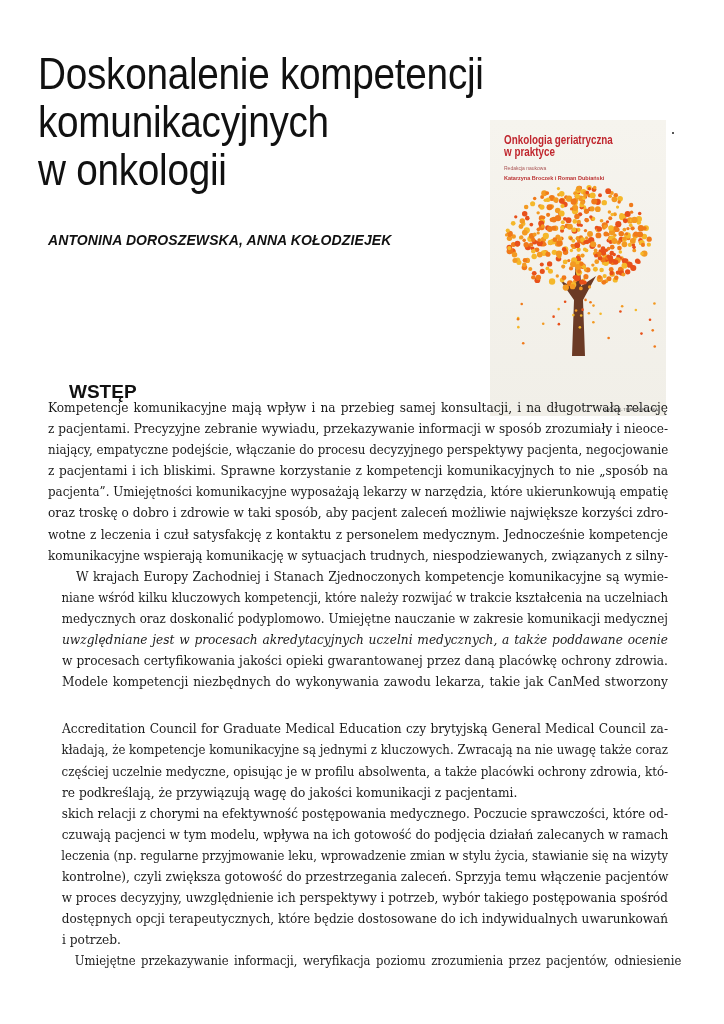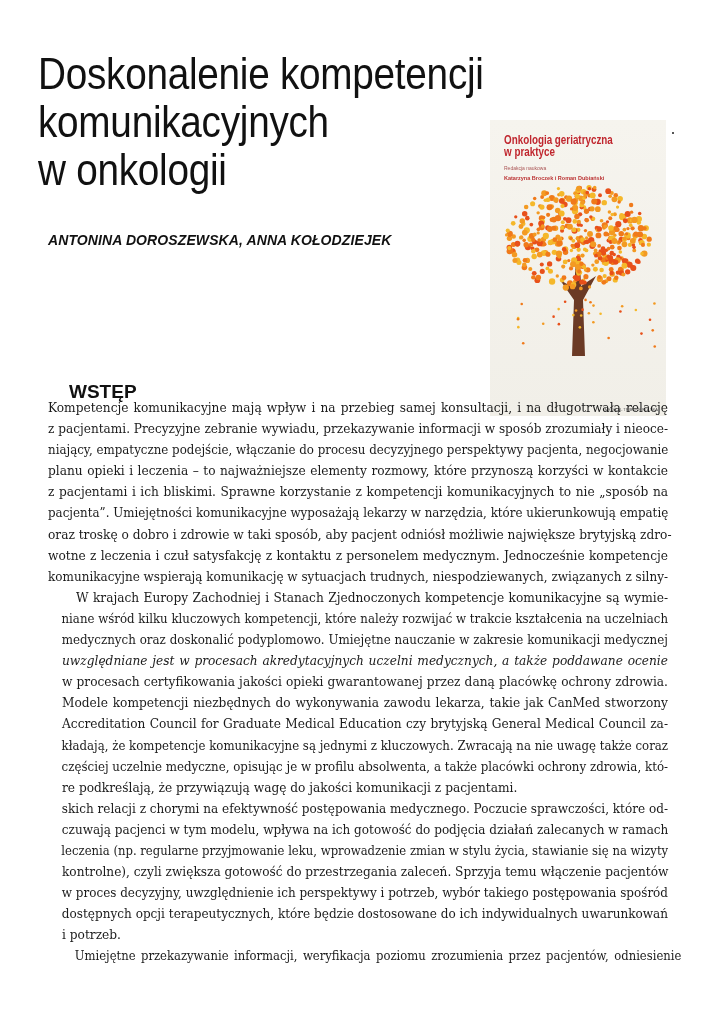--- a/index.html
+++ b/index.html
@@ -498,35 +498,34 @@
 </div>
 <div class="dot"></div>
 
 <div class="section">WSTĘP</div>
 
 <div class="body">
   <p id="p0">
       <span class="line" style="display: block;">Kompetencje komunikacyjne mają wpływ i na przebieg samej konsultacji, i na długotrwałą relację</span>
       <span class="line" style="display: block; transform: scaleX(0.99359); width: 624px;">z pacjentami. Precyzyjne zebranie wywiadu, przekazywanie informacji w sposób zrozumiały i nieoce-</span>
       <span class="line" style="display: block; transform: scaleX(0.971787); width: 638px;">niający, empatyczne podejście, włączanie do procesu decyzyjnego perspektywy pacjenta, negocjowanie</span>
-      <span class="line" style="display: block;">planu opieki i leczenia – to najważniejsze elementy rozmowy, które przynoszą korzyści w kontakcie</span>
       <span class="line" style="display: block;">z pacjentami i ich bliskimi. Sprawne korzystanie z kompetencji komunikacyjnych to nie „sposób na</span>
       <span class="line" style="display: block; transform: scaleX(0.974843); width: 636px;">pacjenta”. Umiejętności komunikacyjne wyposażają lekarzy w narzędzia, które ukierunkowują empatię</span>
-      <span class="line" style="display: block;">oraz troskę o dobro i zdrowie w taki sposób, aby pacjent odniósł możliwie największe brytyjską zdro-</span>
+      <span class="line" style="display: block;">oraz troskę o dobro i zdrowie w taki sposób, aby pacjent zaleceń możliwie największe korzyści zdro-</span>
       <span class="line" style="display: block;">wotne z leczenia i czuł satysfakcję z kontaktu z personelem medycznym. Jednocześnie kompetencje</span>
       <span class="line" style="display: block; transform: scaleX(0.985692); width: 629px;">komunikacyjne wspierają komunikację w sytuacjach trudnych, niespodziewanych, związanych z silny-</span>
     </p>
   <p id="p1" class="indent">
       <span class="line" style="padding-left: 14px; display: block;">W krajach Europy Zachodniej i Stanach Zjednoczonych kompetencje komunikacyjne są wymie-</span>
       <span class="line" style="display: block; transform: scaleX(0.965732); width: 642px;">niane wśród kilku kluczowych kompetencji, które należy rozwijać w trakcie kształcenia na uczelniach</span>
       <span class="line" style="display: block; transform: scaleX(0.974843); width: 636px;">medycznych oraz doskonalić podyplomowo. Umiejętne nauczanie w zakresie komunikacji medycznej</span>
       <span class="line" style="display: block; font-style: italic;">uwzględniane jest w procesach akredytacyjnych uczelni medycznych, a także poddawane ocenie</span>
       <span class="line" style="display: block;">w procesach certyfikowania jakości opieki gwarantowanej przez daną placówkę ochrony zdrowia.</span>
       <span class="line" style="display: block;">Modele kompetencji niezbędnych do wykonywania zawodu lekarza, takie jak CanMed stworzony</span>
-      <span class="line" style="display: block;">Accreditation Council for Graduate Medical Education czy brytyjską General Medical Council za-</span>
+      <span class="line" style="display: block; margin-top: 26px;">Accreditation Council for Graduate Medical Education czy brytyjską General Medical Council za-</span>
       <span class="line" style="display: block; transform: scaleX(0.965732); width: 642px;">kładają, że kompetencje komunikacyjne są jednymi z kluczowych. Zwracają na nie uwagę także coraz</span>
       <span class="line" style="display: block; transform: scaleX(0.970266); width: 639px;">częściej uczelnie medyczne, opisując je w profilu absolwenta, a także placówki ochrony zdrowia, któ-</span>
       <span class="line last" style="display: block;">re podkreślają, że przywiązują wagę do jakości komunikacji z pacjentami.</span>
     </p>
   <p id="p2" class="indent">
       <span class="line" style="display: block; transform: scaleX(0.988836); width: 627px;">skich relacji z chorymi na efektywność postępowania medycznego. Poczucie sprawczości, które od-</span>
       <span class="line" style="display: block; transform: scaleX(0.987261); width: 628px;">czuwają pacjenci w tym modelu, wpływa na ich gotowość do podjęcia działań zalecanych w ramach</span>
       <span class="line" style="display: block; transform: scaleX(0.955316); width: 649px;">leczenia (np. regularne przyjmowanie leku, wprowadzenie zmian w stylu życia, stawianie się na wizyty</span>
       <span class="line" style="display: block; transform: scaleX(0.996785); width: 622px;">kontrolne), czyli zwiększa gotowość do przestrzegania zaleceń. Sprzyja temu włączenie pacjentów</span>
       <span class="line" style="display: block; transform: scaleX(0.982567); width: 631px;">w proces decyzyjny, uwzględnienie ich perspektywy i potrzeb, wybór takiego postępowania spośród</span>

